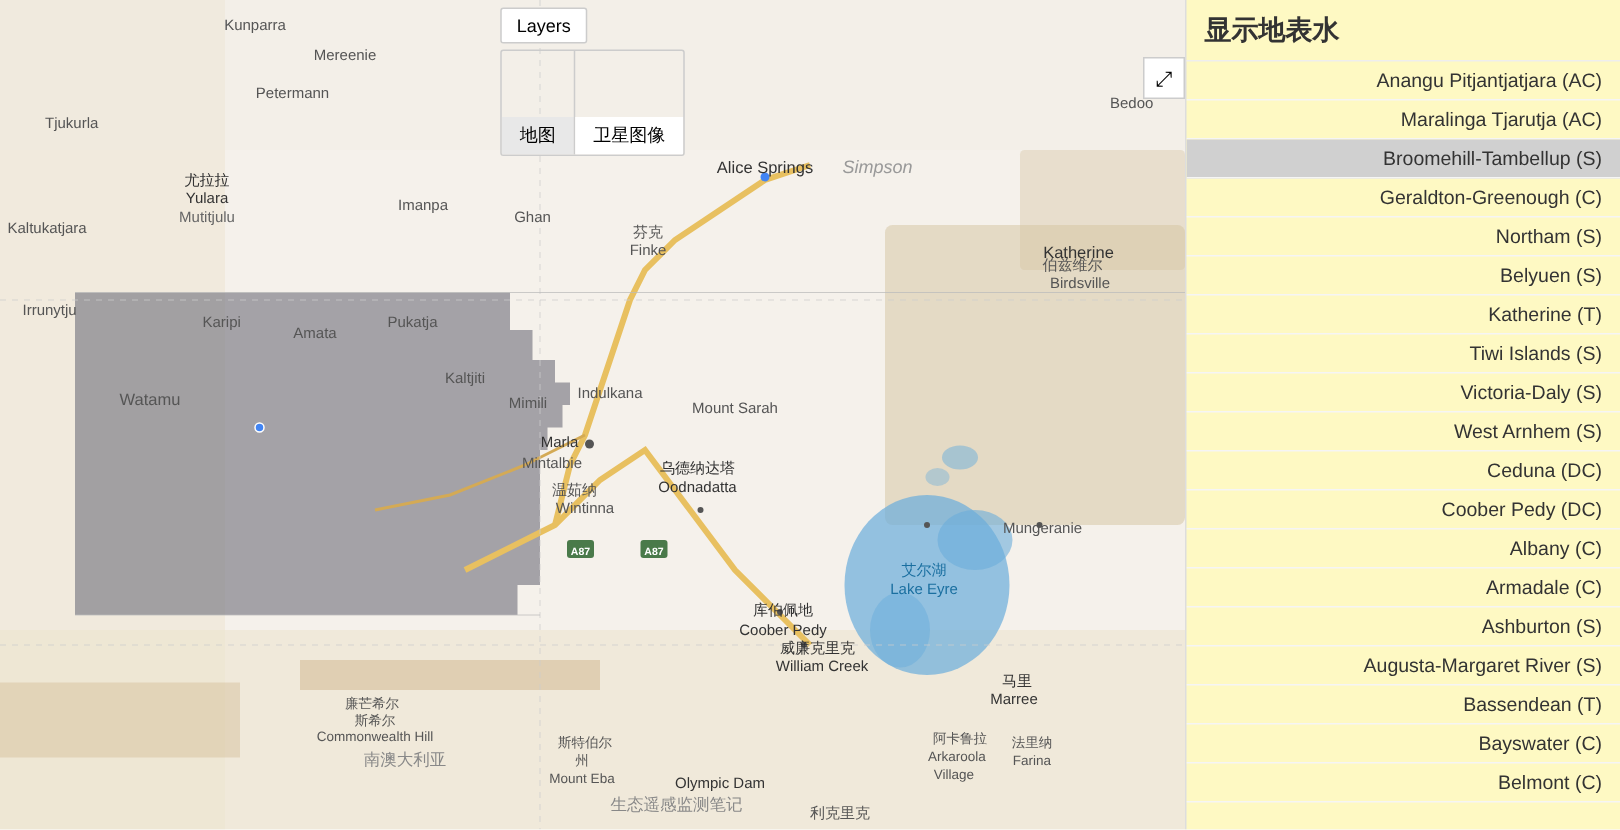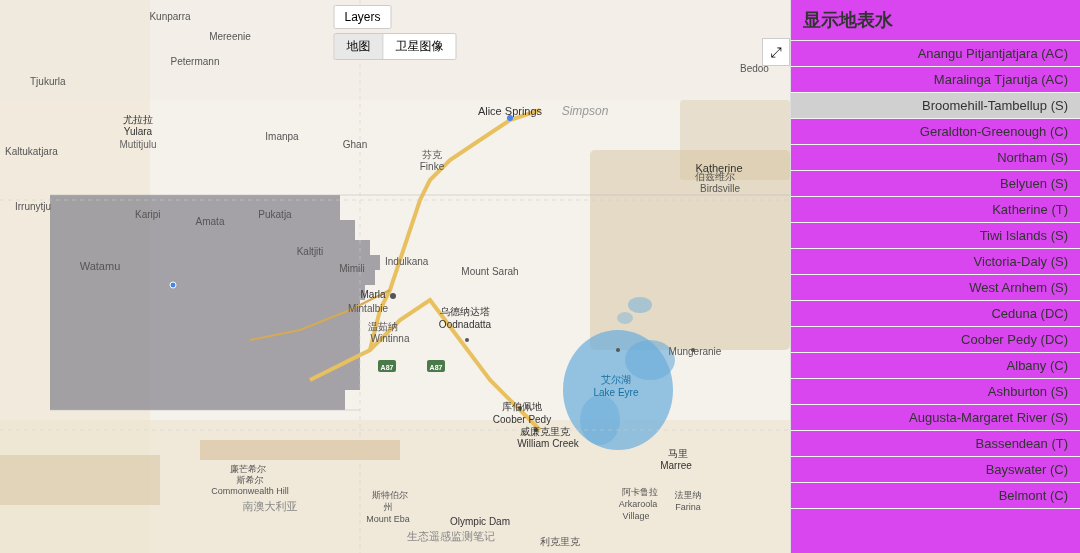--- a/index.html
+++ b/index.html
@@ -49,20 +49,21 @@
       overflow: hidden;
       border-radius: 2px;
     }
 
     .map-type-btn {
       background: white;
       border: none;
       padding: 4px 12px;
       font-size: 12px;
       cursor: pointer;
+      margin-top: 44px;
     }
 
     .map-type-btn.active {
       background: #e8e8e8;
     }
 
     .map-type-divider {
       width: 1px;
       background: #ccc;
     }
@@ -82,21 +83,21 @@
       justify-content: center;
       font-size: 14px;
     }
 
     
     #right-panel {
       position: absolute;
       right: 0; top: 0;
       width: 290px;
       height: 553px;
-      background: #d946ef;
+      background: #fef9c3;
       border-left: 1px solid #ddd;
       display: flex;
       flex-direction: column;
     }
 
     #panel-title {
       padding: 8px 12px;
       font-size: 18px;
       font-weight: bold;
       color: #333;
@@ -313,19 +314,20 @@
       <div class="list-item">Geraldton-Greenough (C)</div>
       <div class="list-item">Northam (S)</div>
       <div class="list-item">Belyuen (S)</div>
       <div class="list-item">Katherine (T)</div>
       <div class="list-item">Tiwi Islands (S)</div>
       <div class="list-item">Victoria-Daly (S)</div>
       <div class="list-item">West Arnhem (S)</div>
       <div class="list-item">Ceduna (DC)</div>
       <div class="list-item">Coober Pedy (DC)</div>
       <div class="list-item">Albany (C)</div>
+      <div class="list-item">Armadale (C)</div>
       <div class="list-item">Ashburton (S)</div>
       <div class="list-item">Augusta-Margaret River (S)</div>
       <div class="list-item">Bassendean (T)</div>
       <div class="list-item">Bayswater (C)</div>
       <div class="list-item">Belmont (C)</div>
     </div>
 </div>
 
 </body></html>

